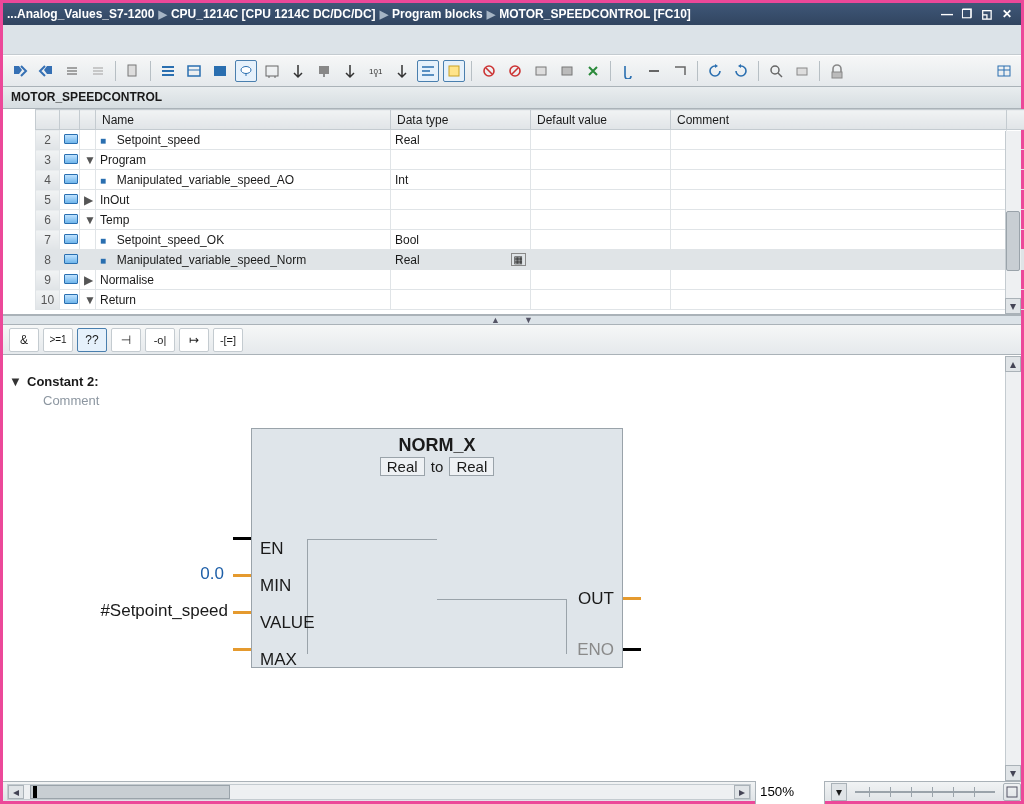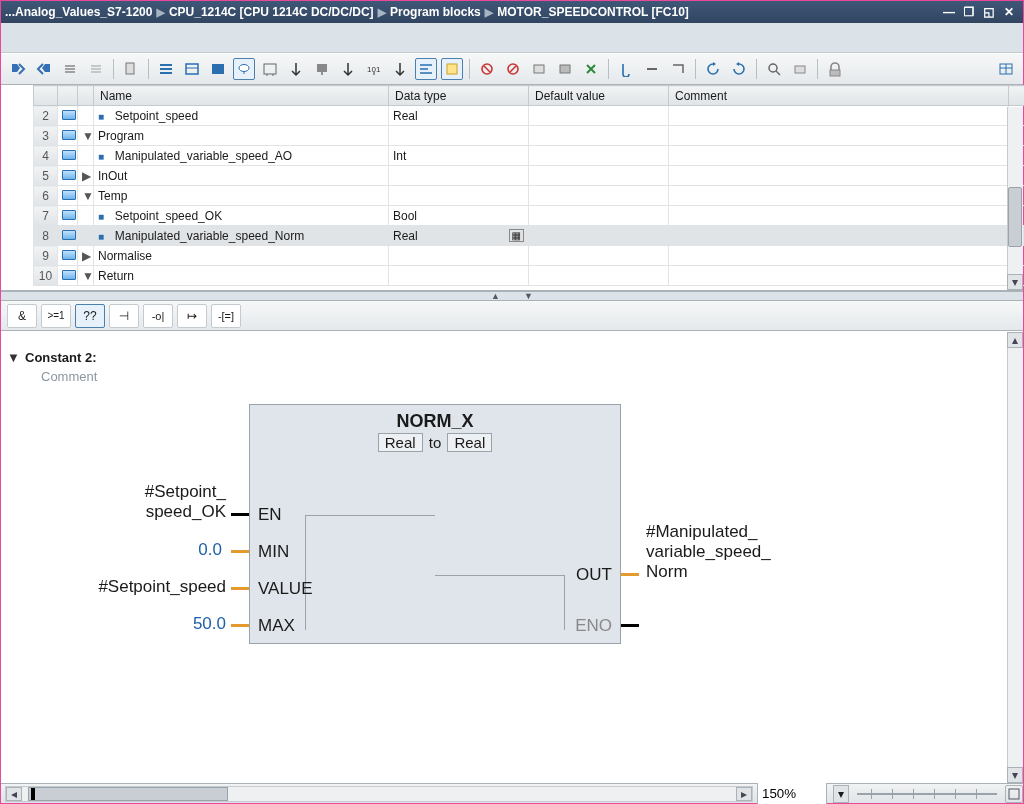--- a/index.html
+++ b/index.html
@@ -1,17 +1,17 @@
 <!DOCTYPE html>
 <html><head>
 <meta charset="utf-8">
 <style>
   * { box-sizing: border-box; font-family: "Segoe UI", Tahoma, sans-serif; }
   body { margin:0; width:1024px; height:804px; background:#b4c5cc; overflow:hidden; font-size:12px; color:#1a1a1a; }
-  .window { width:1024px; height:804px; display:flex; flex-direction:column; border:1px solid #ec4899; background:#f0abfc;}
+  .window { width:1024px; height:804px; display:flex; flex-direction:column; border:3px solid #ec4899; background:#f0abfc;}
   .titlebar { height:22px; background:linear-gradient(#3f5778,#314560); color:#fff; display:flex; align-items:center; padding:0 4px; font-size:12px; font-weight:bold;}
   .titlebar .path { flex:1; display:flex; align-items:center; gap:4px; overflow:hidden;}
   .titlebar .sep { color:#a6b5c5; font-size:11px;}
   .titlebar .ctrls { display:flex; gap:0;}
   .titlebar .ctrls span { width:20px; text-align:center; cursor:pointer; color:#fff; font-weight:bold;}
   .toolstrip { height:32px; background:linear-gradient(#f6f7f7,#e5e9ec); border-top:1px solid #fff; border-bottom:1px solid #aab2b8; display:flex; align-items:center; padding:0 6px; gap:4px;}
   .tbtn { width:22px; height:22px; display:flex; align-items:center; justify-content:center; border:1px solid transparent; border-radius:2px; cursor:pointer;}
   .tbtn svg { width:16px; height:16px; }
   .vdiv { width:1px; height:20px; background:#b7bfc4; margin:0 2px;}
   .blocktitle { height:22px; background:linear-gradient(#e9edef,#d6dde1); border-bottom:1px solid #aab2b8; font-weight:bold; padding:3px 8px;}
@@ -37,21 +37,21 @@
   .networkhdr { padding:8px 10px 2px 24px; display:flex; align-items:center; gap:8px; font-size:13px;}
   .networkhdr .tri { position:absolute; left:6px; cursor:pointer; color:#333;}
   .networkhdr b{font-weight:bold;}
   .comment { padding:2px 10px 10px 40px; color:#8c96a0; font-size:13px;}
   .fbd { position:relative; height:300px;}
   .box { position:absolute; background:#dfe5ea; border:1px solid #9aa3aa;}
   .boxtitle { text-align:center; font-weight:bold; font-size:18px; padding:6px 0 2px 0;}
   .boxsub { text-align:center; font-size:15px; padding-bottom:10px;}
   .boxsub .t{border:1px solid #9aa3aa; background:#eef1f4; padding:0 6px; margin:0 2px;}
   .pin { position:absolute; font-size:17px; }
-  .pin.left { text-align:left;}
+  .pin.left { text-align:left;margin-top:10px;}
   .pin.right { text-align:center;}
   .wire { position:absolute; background:#e59a2e;}
   .wireB { position:absolute; background:#000;}
   .tag { position:absolute; font-size:17px;}
   .tag.r{ text-align:right;}
   .tag .lit{ color:#1e5fa8;}
   .statusbar { height:20px; background:linear-gradient(#f1f3f4,#e0e4e7); border-top:1px solid #aab2b8; display:flex; align-items:center;}
   .hscroll { flex:1; height:16px; margin:0 4px; background:#eef0f2; border:1px solid #c4cbd0; position:relative;}
   .hthumb { position:absolute; left:22px; top:0; bottom:0; width:200px; background:#c8ced3; border:1px solid #9aa3aa;}
   .harrow { position:absolute; top:0; bottom:0; width:16px; background:#e0e4e7; border:1px solid #aab2b8; display:flex; align-items:center; justify-content:center; color:#445;}
@@ -261,20 +261,21 @@
       </div>
     <div style="flex:1"></div>
     <div class="tbtn">
         <svg viewBox="0 0 16 16">
           <rect x="2" y="3" width="12" height="10" fill="none" stroke="#2a6fb0"></rect>
           <path d="M2 7h12M8 3v10" stroke="#2a6fb0"></path>
         </svg>
       </div>
   </div>
 
+  <div class="blocktitle">MOTOR_SPEEDCONTROL</div>
 
   <div class="decltable" style="height:206px;">
     <table>
       <colgroup>
         <col style="width:24px">
           <col style="width:20px">
           <col style="width:16px">
           <col style="width:295px">
         <col style="width:140px">
           <col style="width:140px">
@@ -464,30 +465,23 @@
       </div>
 
       <div class="wireB" style="left:230px;top:119px;width:18px;height:3px"></div>
       <div class="wire" style="left:230px;top:156px;width:18px;height:3px"></div>
       <div class="wire" style="left:230px;top:193px;width:18px;height:3px"></div>
       <div class="wire" style="left:230px;top:230px;width:18px;height:3px"></div>
 
       <div class="wire" style="left:620px;top:179px;width:18px;height:3px"></div>
       <div class="wireB" style="left:620px;top:230px;width:18px;height:3px"></div>
 
-      <div class="tag r" style="left:60px;top:88px;width:165px">
-        <span>#Setpoint_</span><br><span>speed_OK</span>
-      </div>
       <div class="tag r" style="left:56px;top:146px;width:165px"><span class="lit">0.0</span></div>
       <div class="tag r" style="left:40px;top:183px;width:185px"><span>#Setpoint_speed</span></div>
-      <div class="tag r" style="left:60px;top:220px;width:165px"><span class="lit">50.0</span></div>
-
-      <div class="tag" style="left:645px;top:128px;width:200px">
-        <span>#Manipulated_</span><br><span>variable_speed_</span><br><span>Norm</span>
-      </div>
+
     </div>
 
     <div class="editorscroll">
       <div class="declarrow" style="top:0">▴</div>
       <div class="declarrow" style="bottom:0">▾</div>
     </div>
   </div>
 
   <div class="statusbar">
     <div class="hscroll">

